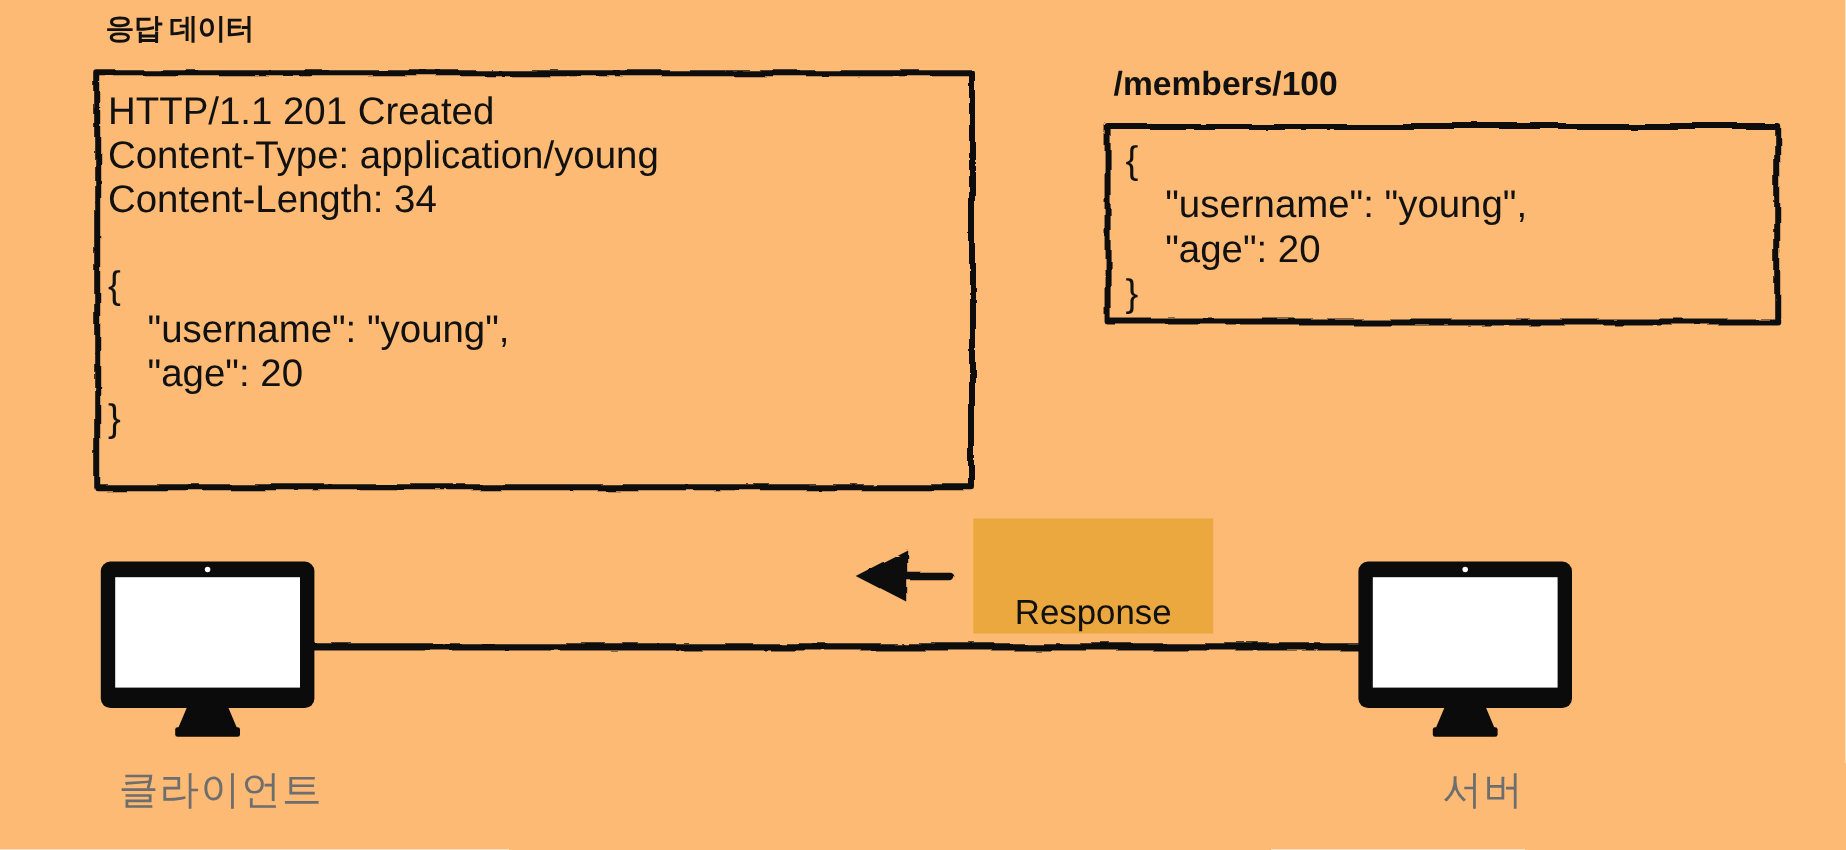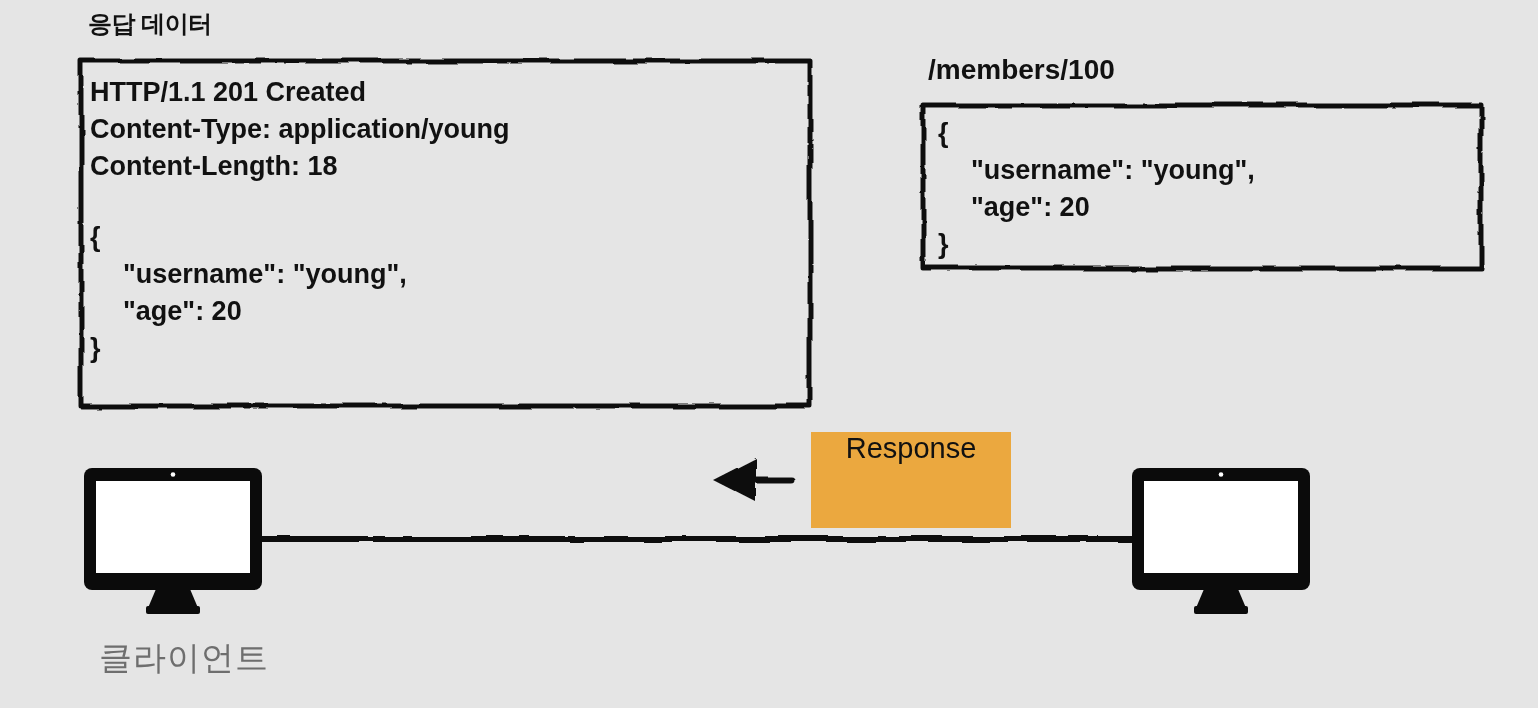--- a/index.html
+++ b/index.html
@@ -1,61 +1,61 @@
 <!DOCTYPE html>
 <html><head>
 <meta charset="utf-8">
 <style>
   html, body { margin: 0; padding: 0; background: #ffffff; }
   .canvas {
     position: relative;
     width: 1538px;
     height: 708px;
-    background: #e5e5e5;
+    background: #fdba74;
     overflow: hidden;
     font-family: "Liberation Sans", sans-serif;
     color: #111111;
   }
   .sketch-layer {
     position: absolute;
     left: 0; top: 0;
     pointer-events: none;
   }
   .page-title {
     position: absolute;
     left: 88px; top: 8px;
     font-size: 24px;
     font-weight: 700;
     letter-spacing: -0.5px;
   }
   .box-content { position: absolute; }
   .left-content  { left: 90px;  top: 74px;  }
   .right-content { left: 938px; top: 115px; }
   .bline {
-    font-size: 27px;
-    font-weight: 700;
+    font-size: 32px;
+    font-weight: 400;
     line-height: 37px;
     white-space: pre;
   }
   .indent { padding-left: 33px; }
   .spacer { height: 34px; }
   .heavier { text-shadow: 0.6px 0 0 currentColor, -0.3px 0 0 currentColor; }
   .resource-title {
     position: absolute;
     left: 928px; top: 54px;
     font-size: 28px;
     font-weight: 700;
   }
   .response-pill {
     position: absolute;
     left: 811px; top: 432px;
     width: 200px; height: 96px;
     background: #EBA83F;
     display: flex;
-    align-items: flex-start;
+    align-items: flex-end;
     justify-content: center;
     font-size: 29px;
     font-weight: 400;
     color: #111111;
   }
   .node-label {
     position: absolute;
     font-size: 33px;
     color: #6E6E6E;
     text-align: center;
@@ -102,21 +102,21 @@
       <polygon points="156,589 190,589 198,608 148,608"></polygon>
       <rect x="146" y="606" width="54" height="8" rx="2"></rect>
     </g>
   </svg>
 
   <div class="page-title">응답 데이터</div>
 
   <div class="box-content left-content">
     <div class="bline">HTTP/1.1 201 Created</div>
     <div class="bline">Content-Type: application/young</div>
-    <div class="bline">Content-Length: 18</div>
+    <div class="bline">Content-Length: 34</div>
     <div class="spacer"></div>
     <div class="bline">{</div>
     <div class="bline indent">"username": "young",</div>
     <div class="bline indent">"age": 20</div>
     <div class="bline">}</div>
   </div>
 
   <div class="resource-title">/members/100</div>
 
   <div class="box-content right-content">
@@ -124,14 +124,15 @@
     <div class="bline indent">"username": "young",</div>
     <div class="bline indent">"age": 20</div>
     <div class="bline">}</div>
   </div>
 
   <div class="response-pill">
       <span>Response</span>
     </div>
 
   <div class="node-label client-label">클라이언트</div>
+  <div class="node-label server-label">서버</div>
 
 </div>
 
 </body></html>

